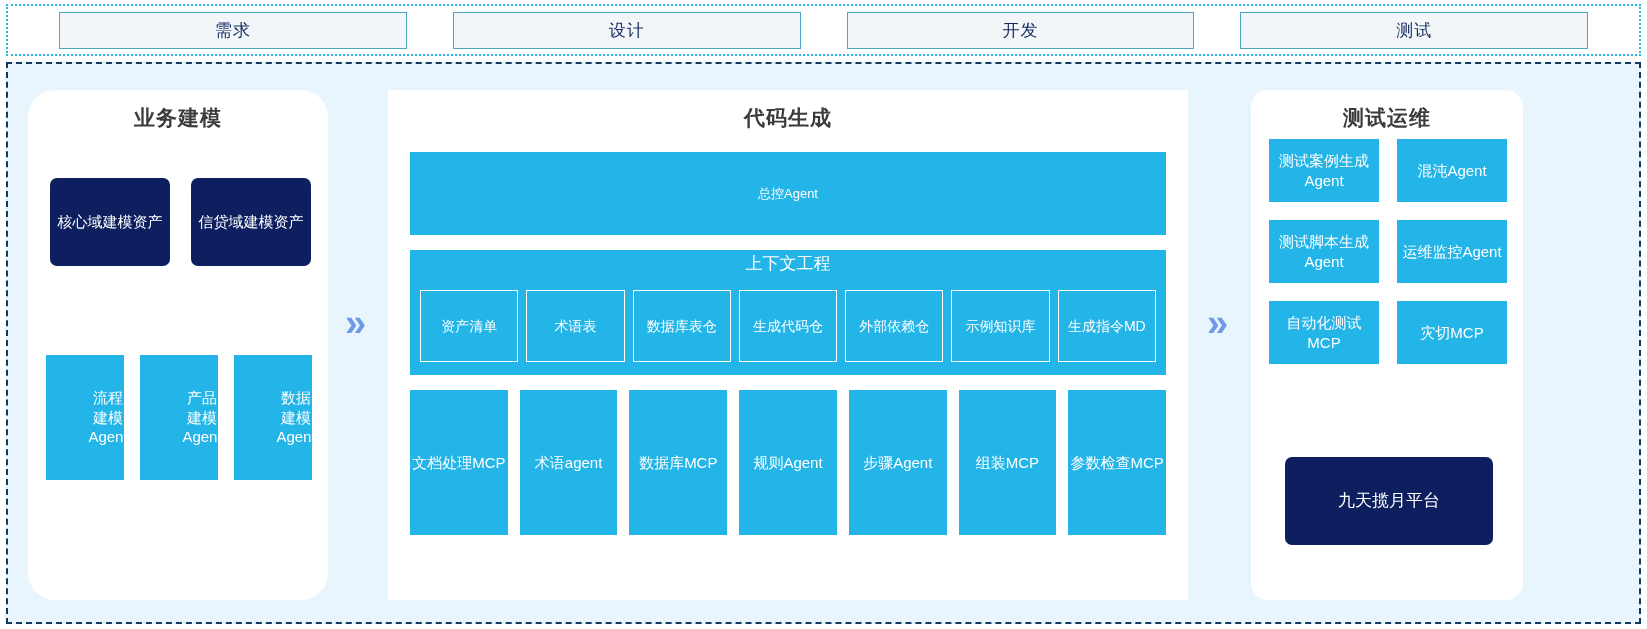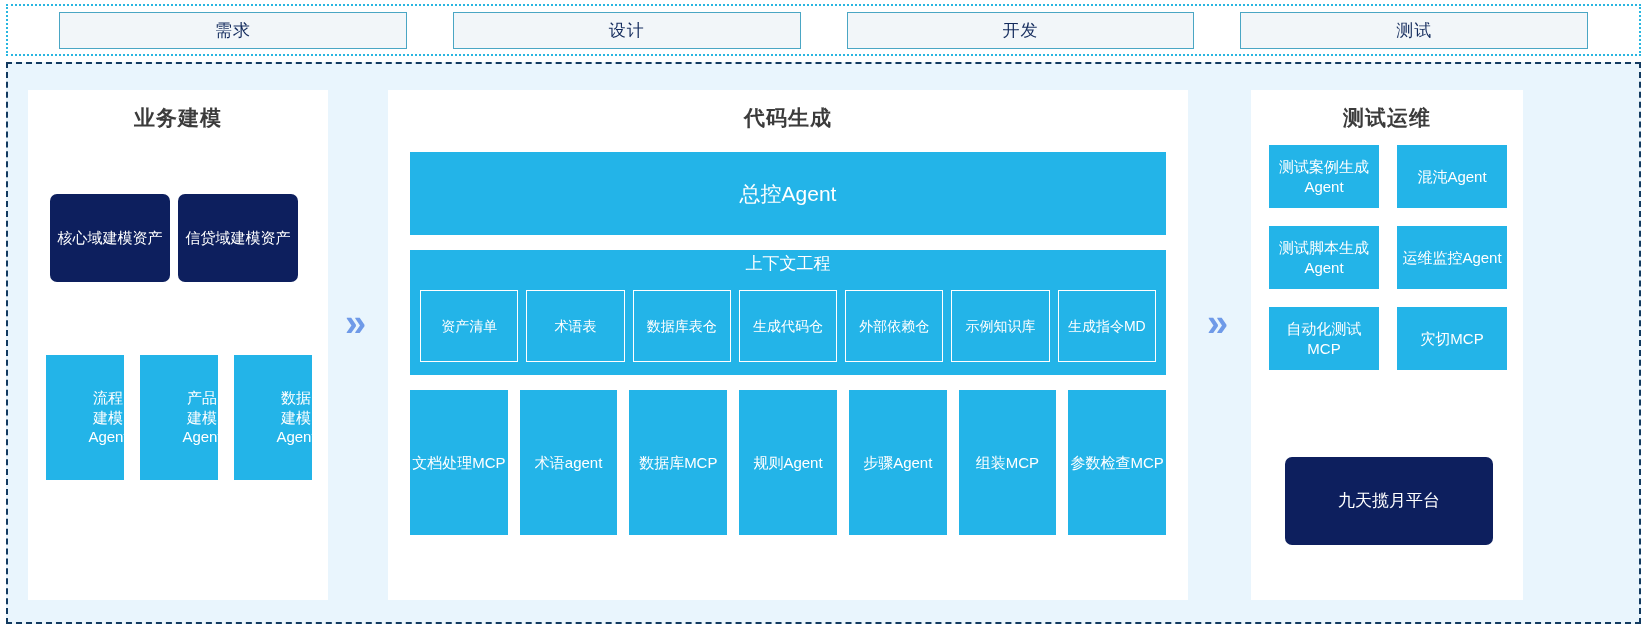--- a/index.html
+++ b/index.html
@@ -54,23 +54,23 @@
     height: 510px;
   }
   .panel-title {
     text-align: center;
     color: #3b3b3b;
     font-size: 21px;
     font-weight: bold;
     letter-spacing: 1px;
     margin-top: 14px;
   }
-  #panel-left   { left: 20px;   width: 300px; }
+  #panel-left   { left: 20px;   width: 300px; border-radius: 27px; }
   #panel-center { left: 380px;  width: 800px; }
-  #panel-right  { left: 1243px; width: 272px; }
+  #panel-right  { left: 1243px; width: 272px; border-radius: 17px; }
 
   
   .chev {
     position: absolute;
     color: #6f9ae8;
     font-size: 38px;
     font-weight: bold;
     line-height: 1;
     user-select: none;
   }
@@ -98,43 +98,43 @@
     justify-content: center;
     text-align: center;
     font-size: 15px;
     line-height: 1.3;
     padding: 2px;
   }
 
   
   .left-assets {
     position: absolute;
-    left: 22px; top: 104px;
-    display: flex;
-    gap: 8px;
+    left: 22px; top: 88px;
+    display: flex;
+    gap: 21px;
   }
   .left-assets .navy-box { width: 120px; height: 88px; }
 
   .left-agents {
     position: absolute;
     left: 18px; top: 265px;
     display: flex;
     gap: 16px;
   }
   .left-agents .cyan-box { width: 78px; height: 125px; padding-left: 48px; }
 
   
   .zongkong {
     position: absolute;
     left: 22px; top: 62px;
     width: 756px; height: 83px;
     background: #23b4e8;
     color: #fff;
     display: flex; align-items: center; justify-content: center;
-    font-size: 21px;
+    font-size: 13px;
   }
   .ctx-panel {
     position: absolute;
     left: 22px; top: 160px;
     width: 756px; height: 125px;
     background: #23b4e8;
   }
   .ctx-title {
     color: #ffffff;
     text-align: center;
@@ -170,21 +170,21 @@
   }
   .center-bottom .cyan-box {
     flex: 1 1 0;
     height: 145px;
     font-size: 15px;
   }
 
   
   .right-grid {
     position: absolute;
-    left: 18px; top: 55px;
+    left: 18px; top: 49px;
     width: 238px;
     display: grid;
     grid-template-columns: 110px 110px;
     grid-gap: 18px 18px;
   }
   .right-grid .cyan-box { height: 63px; font-size: 15px; }
   .platform-box {
     position: absolute;
     left: 34px; top: 367px;
     width: 208px; height: 88px;

